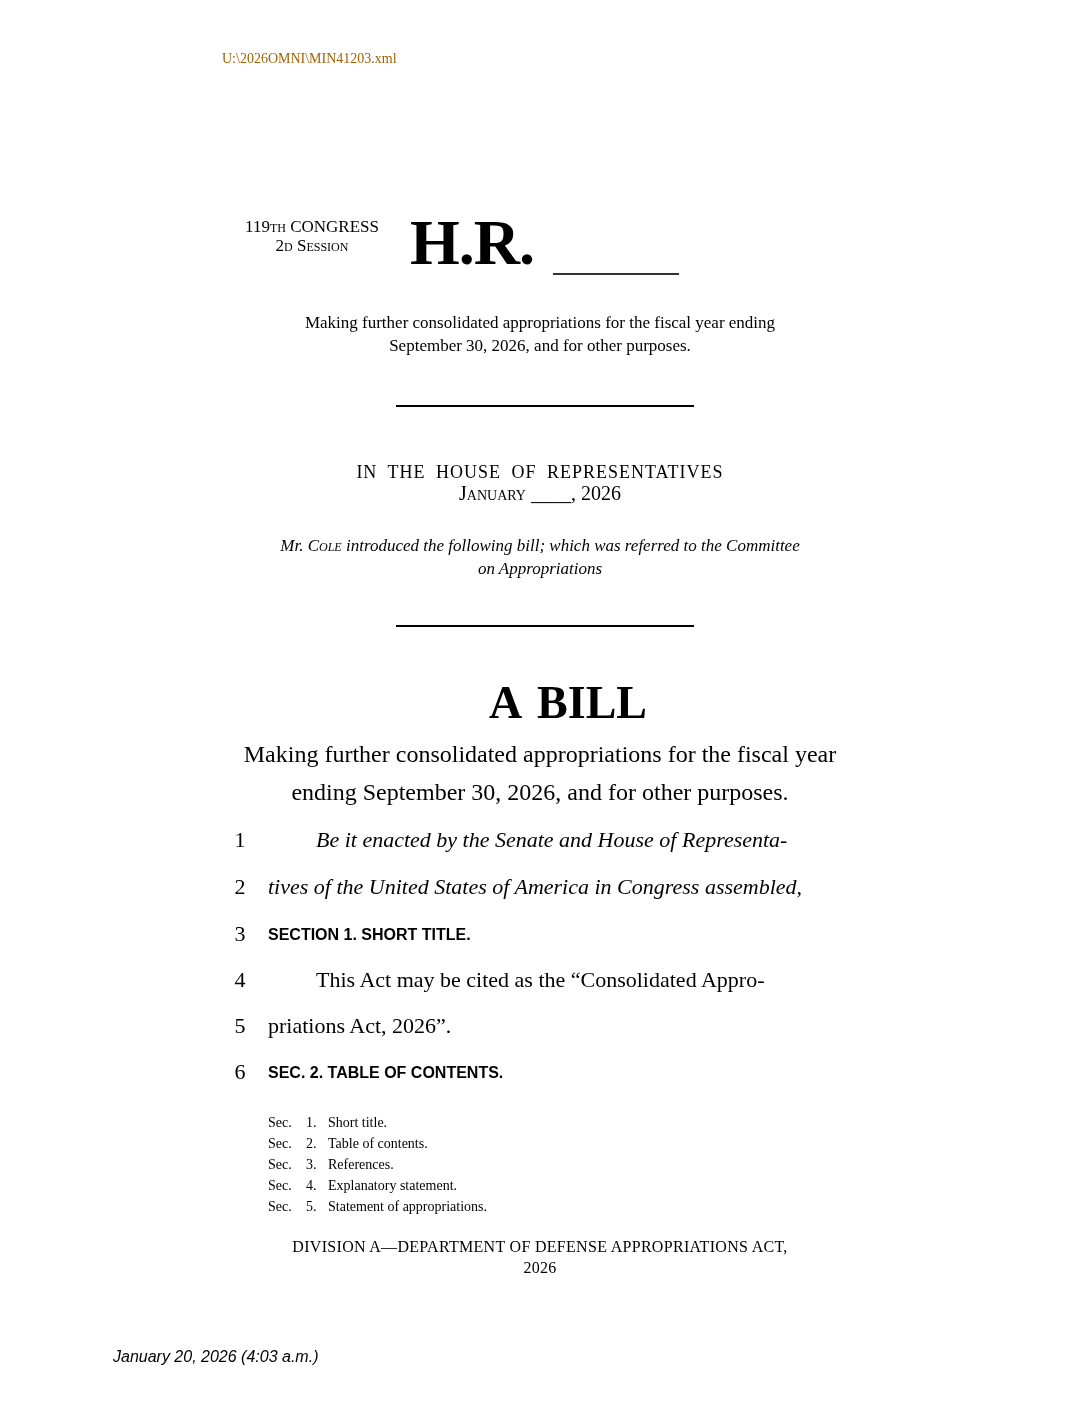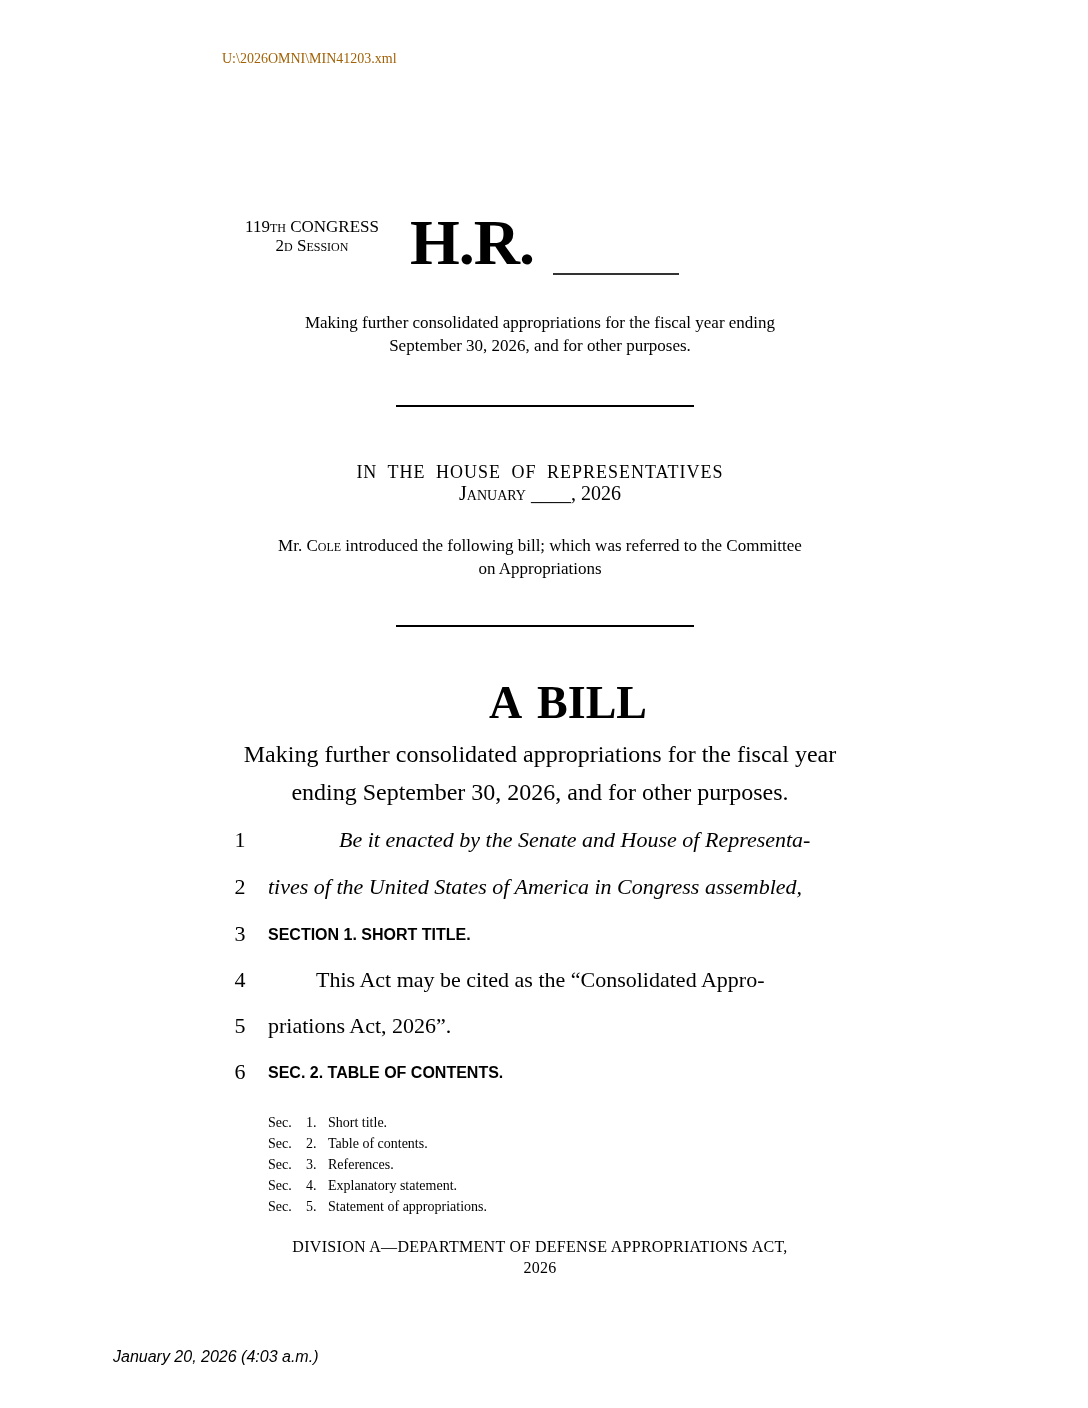--- a/index.html
+++ b/index.html
@@ -8,21 +8,21 @@
   .file-path { left: 222px; top: 51px; font-size: 14px; color: #a16207; }
   .congress { left: 218px; top: 217px; font-size: 17px; line-height: 19px; text-align: center; width: 188px; }
   .sc { font-variant: small-caps; }
   .hr { left: 410px; top: 208px; font-size: 64px; font-weight: bold; letter-spacing: -1px; line-height: 70px; }
   .hr-blank { left: 553px; top: 273px; width: 126px; height: 0; border-top: 2px solid #333; }
   .center-block { left: 0; width: 1080px; text-align: center; }
   .short-desc { top: 311px; font-size: 17px; line-height: 23px; }
   .rule { left: 396px; width: 298px; height: 0; border-top: 2px solid #000; }
   .house { top: 462px; font-size: 18px; letter-spacing: 1px; word-spacing: 5px; }
   .date { top: 482px; font-size: 20px; }
-  .intro { top: 534px; font-size: 17px; line-height: 23px; }
+  .intro { top: 534px; font-size: 17px; line-height: 23px; font-style: italic; }
   .a-bill { top: 676px; font-size: 46px; font-weight: bold; word-spacing: 6px; padding-left: 28px; }
   .long-title { top: 735px; font-size: 24px; line-height: 38px; }
   .line-no { left: 230px; width: 20px; text-align: center; font-size: 22px; }
   .body-line { left: 268px; font-size: 22px; white-space: nowrap; }
   .italic { font-style: italic; }
   .sec-head { font-family: "Liberation Sans", "DejaVu Sans", sans-serif; font-weight: bold; font-size: 16px; text-align: center; }
   .toc { left: 268px; top: 1112px; font-size: 14px; line-height: 21px; }
   .toc-row { display: flex; }
   .toc-sec { width: 38px; }
   .toc-num { width: 22px; }
@@ -63,21 +63,21 @@
 <div class="abs rule" style="top:625px;"></div>
 
 <div class="abs center-block a-bill">A BILL</div>
 
 <div class="abs center-block long-title">
   <div>Making further consolidated appropriations for the fiscal year</div>
   <div>ending September 30, 2026, and for other purposes.</div>
 </div>
 
 <div class="abs line-no" style="top:827px;">1</div>
-<div class="abs body-line italic" style="left:316px; top:827px;margin-left:23px;">Be it enacted by the Senate and House of Representa-</div>
+<div class="abs body-line italic" style="left:316px; top:827px;">Be it enacted by the Senate and House of Representa-</div>
 
 <div class="abs line-no" style="top:874px;">2</div>
 <div class="abs body-line italic" style="top:874px;">tives of the United States of America in Congress assembled,</div>
 
 <div class="abs line-no" style="top:921px;">3</div>
 <div class="abs body-line sec-head" style="top:926px;">SECTION 1. SHORT TITLE.</div>
 
 <div class="abs line-no" style="top:967px;">4</div>
 <div class="abs body-line" style="left:316px; top:967px;">This Act may be cited as the “Consolidated Appro-</div>
 

